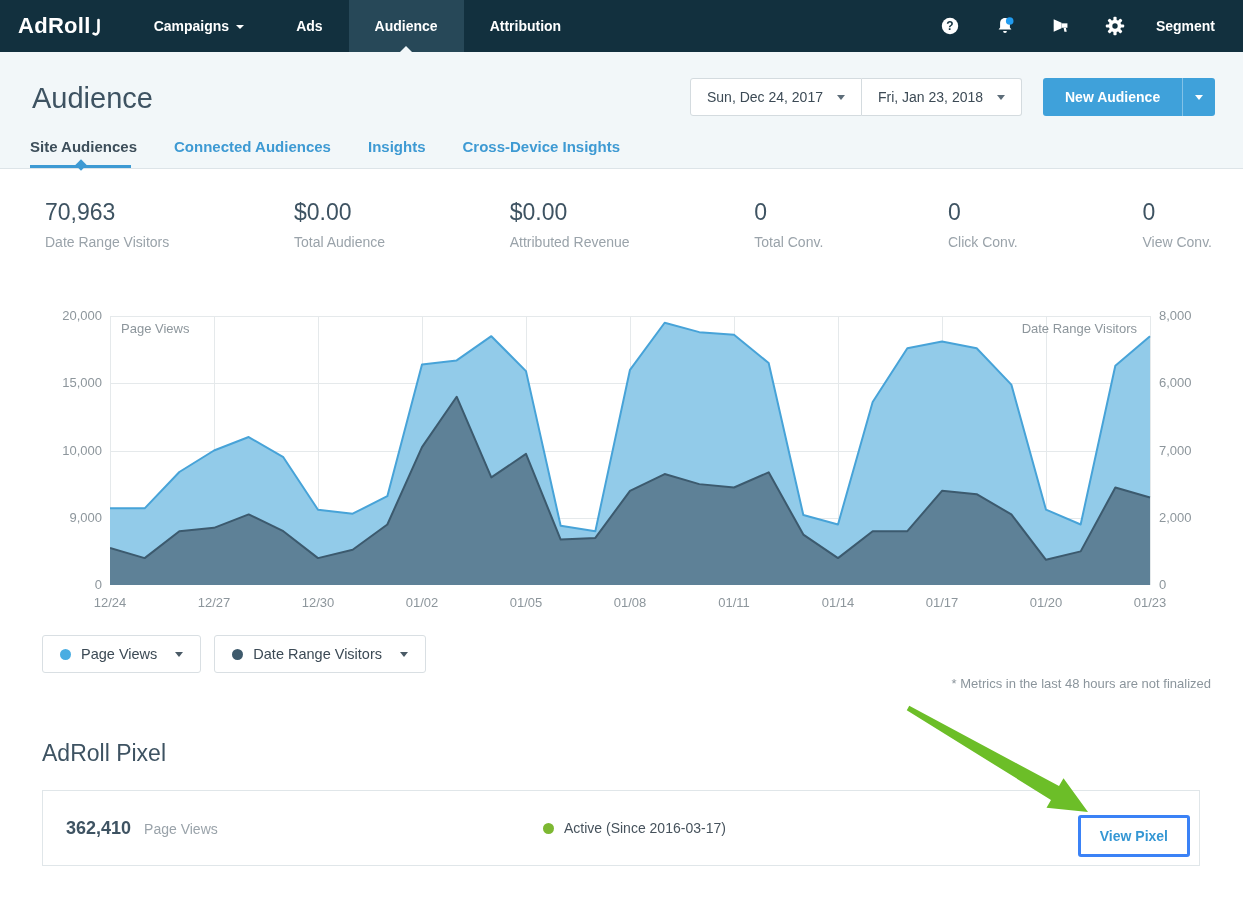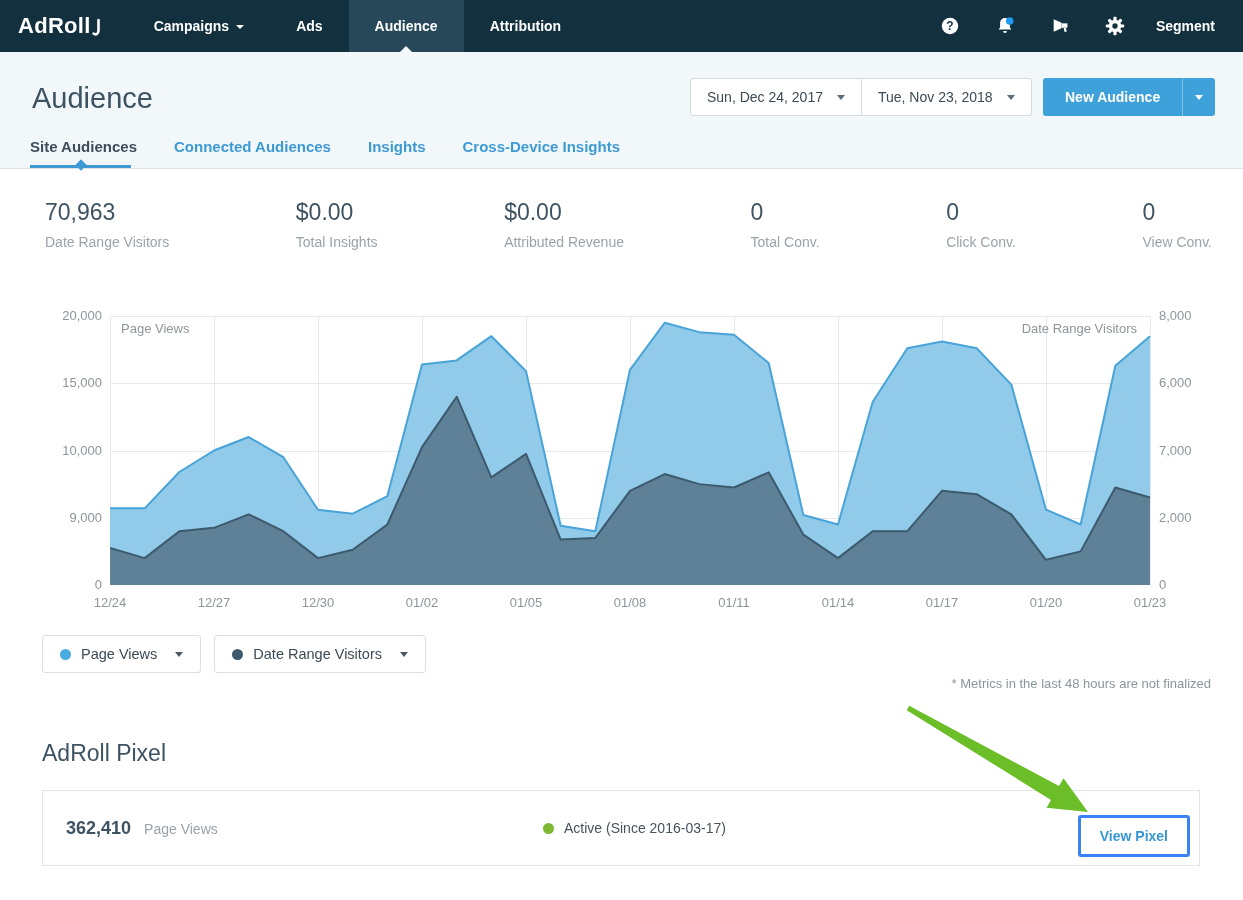--- a/index.html
+++ b/index.html
@@ -173,21 +173,21 @@
 </div>
 
 <div class="header-band">
   <div class="page-title">Audience</div>
   <div class="date-group">
     <div class="date-select">
       <span>Sun, Dec 24, 2017</span>
       <span class="sel-caret"></span>
     </div>
     <div class="date-select">
-      <span>Tue, Nov 23, 2018</span>
+      <span>Fri, Jan 23, 2018</span>
       <span class="sel-caret"></span>
     </div>
   </div>
   <div class="split-btn">
     <div class="split-main">New Audience</div>
     <div class="split-caret">
         <i></i>
       </div>
   </div>
   <div class="tabs">
@@ -199,21 +199,21 @@
   <div class="tab-underline"></div>
 </div>
 
 <div class="stats">
   <div>
     <div class="stat-value">70,963</div>
     <div class="stat-label">Date Range Visitors</div>
   </div>
   <div>
     <div class="stat-value">$0.00</div>
-    <div class="stat-label">Total Insights</div>
+    <div class="stat-label">Total Audience</div>
   </div>
   <div>
     <div class="stat-value">$0.00</div>
     <div class="stat-label">Attributed Revenue</div>
   </div>
   <div>
     <div class="stat-value">0</div>
     <div class="stat-label">Total Conv.</div>
   </div>
   <div>

